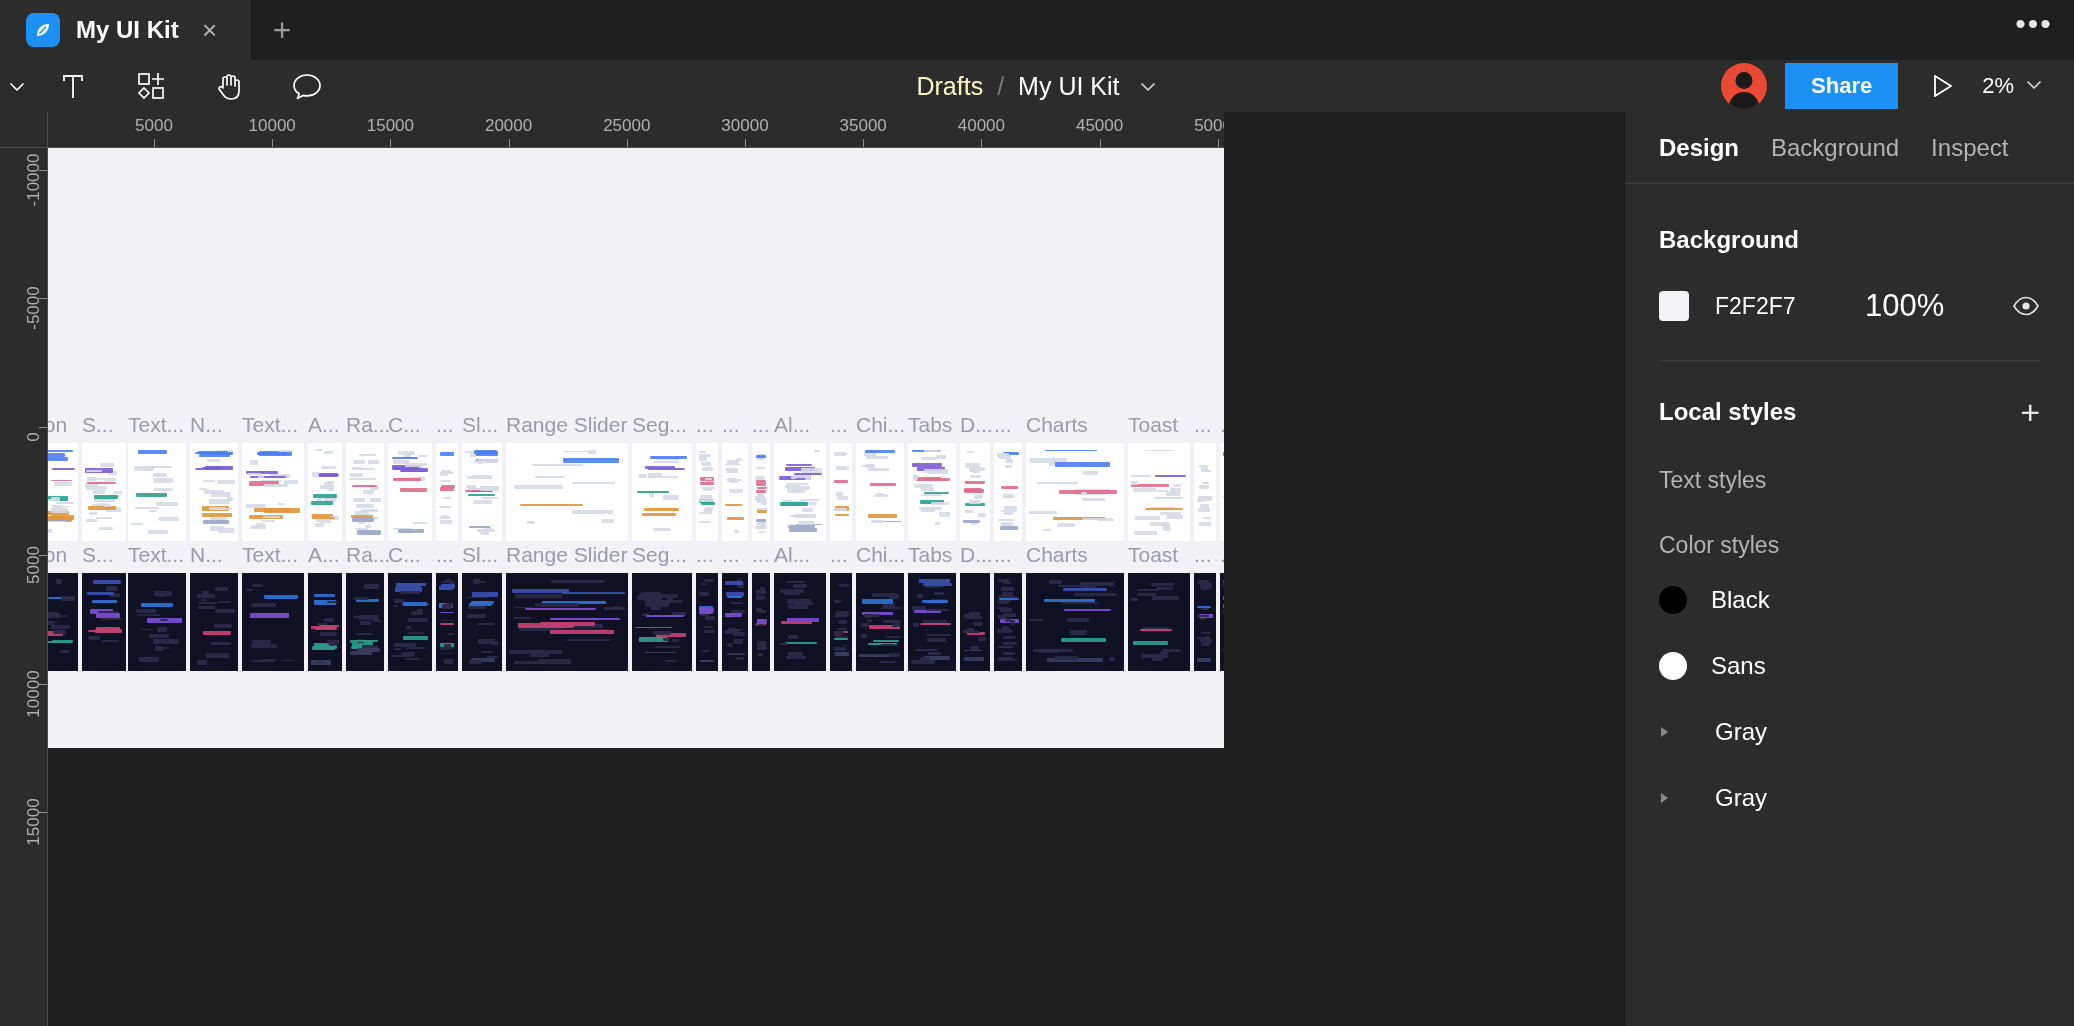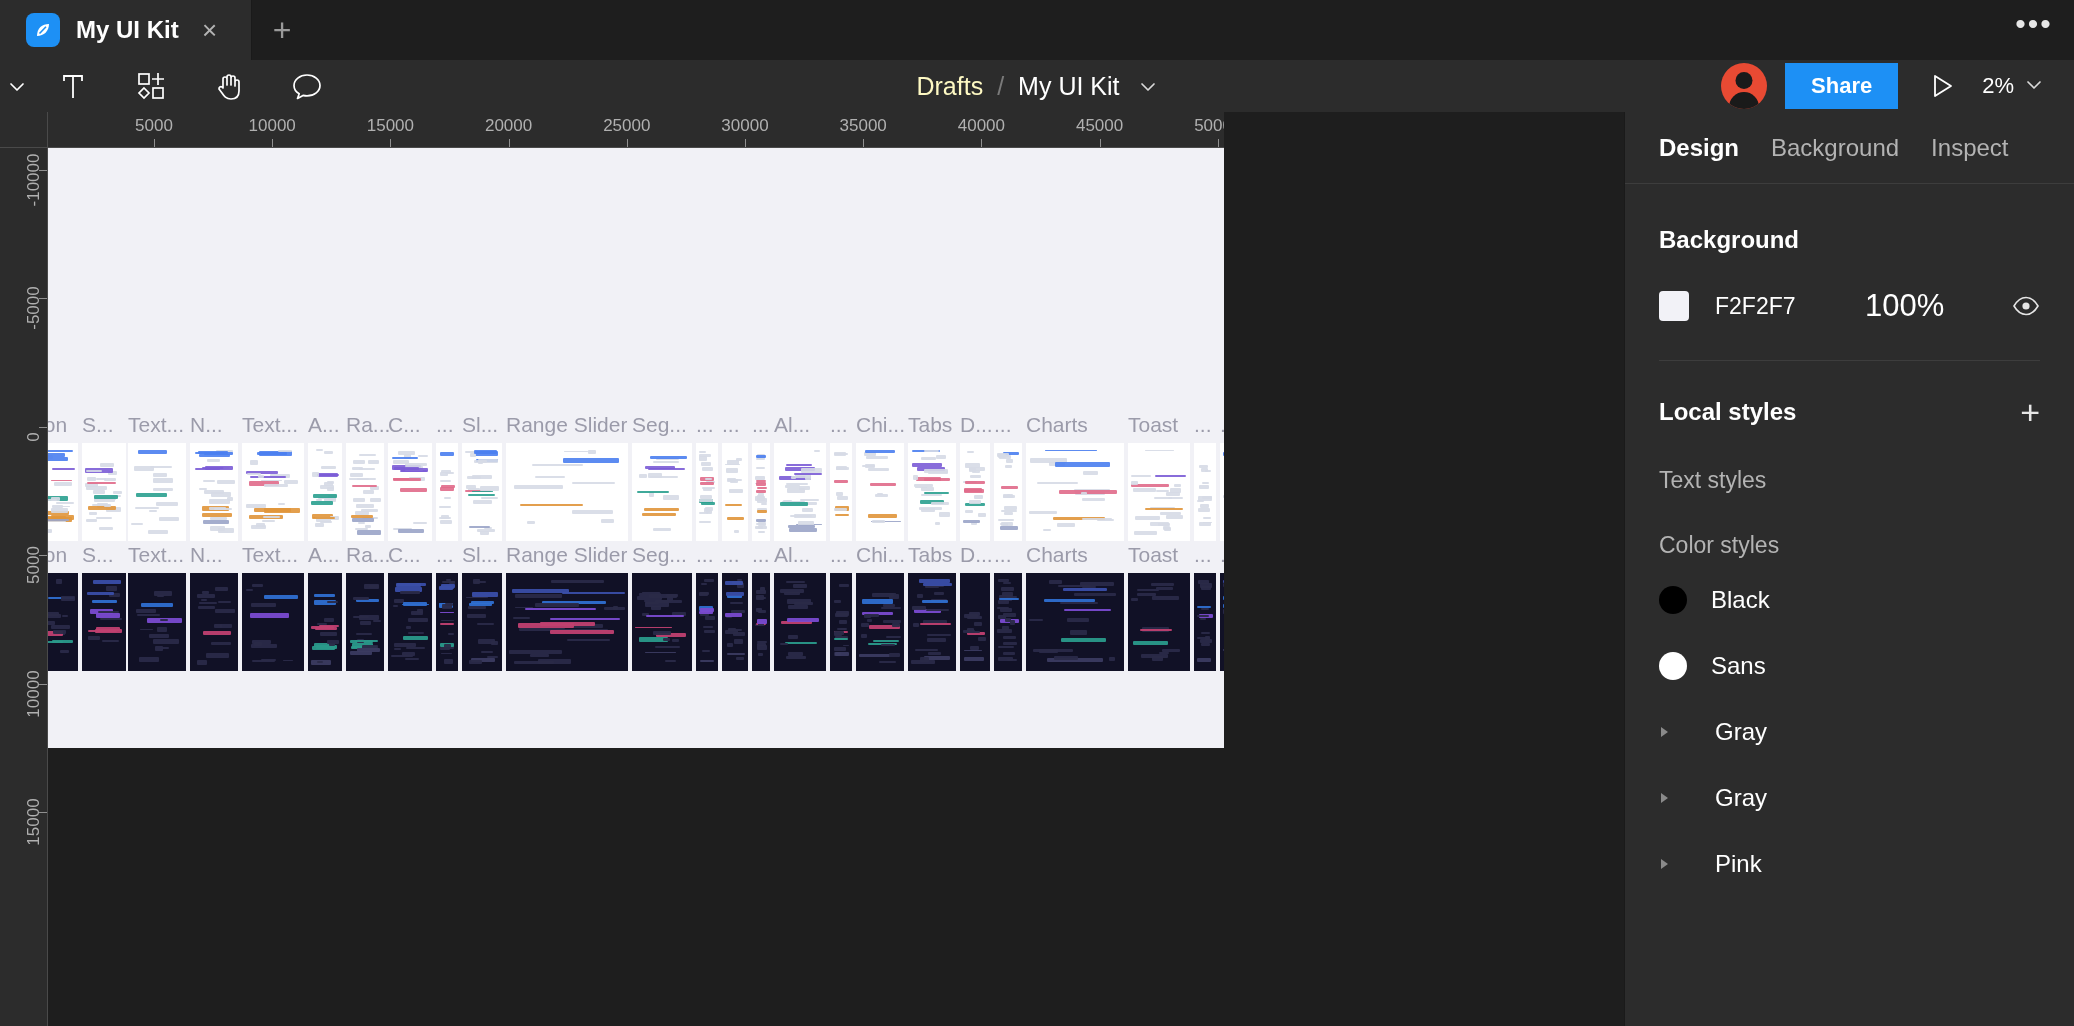--- a/index.html
+++ b/index.html
@@ -1406,23 +1406,15 @@
 
       <div class="style-row">
         <span class="disclosure">
           <svg width="12" height="14" viewBox="0 0 12 14" aria-hidden="true">
               <path d="M2 2 L9 7 L2 12 Z" fill="#8a8a8a"></path>
             </svg>
         </span>
         <span class="style-name">Gray</span>
       </div>
 
-      <div class="style-row">
-        <span class="disclosure">
-          <svg width="12" height="14" viewBox="0 0 12 14" aria-hidden="true">
-              <path d="M2 2 L9 7 L2 12 Z" fill="#8a8a8a"></path>
-            </svg>
-        </span>
-        <span class="style-name">Pink</span>
-      </div>
     </div>
   </div>
 </div>
 
 </body></html>

